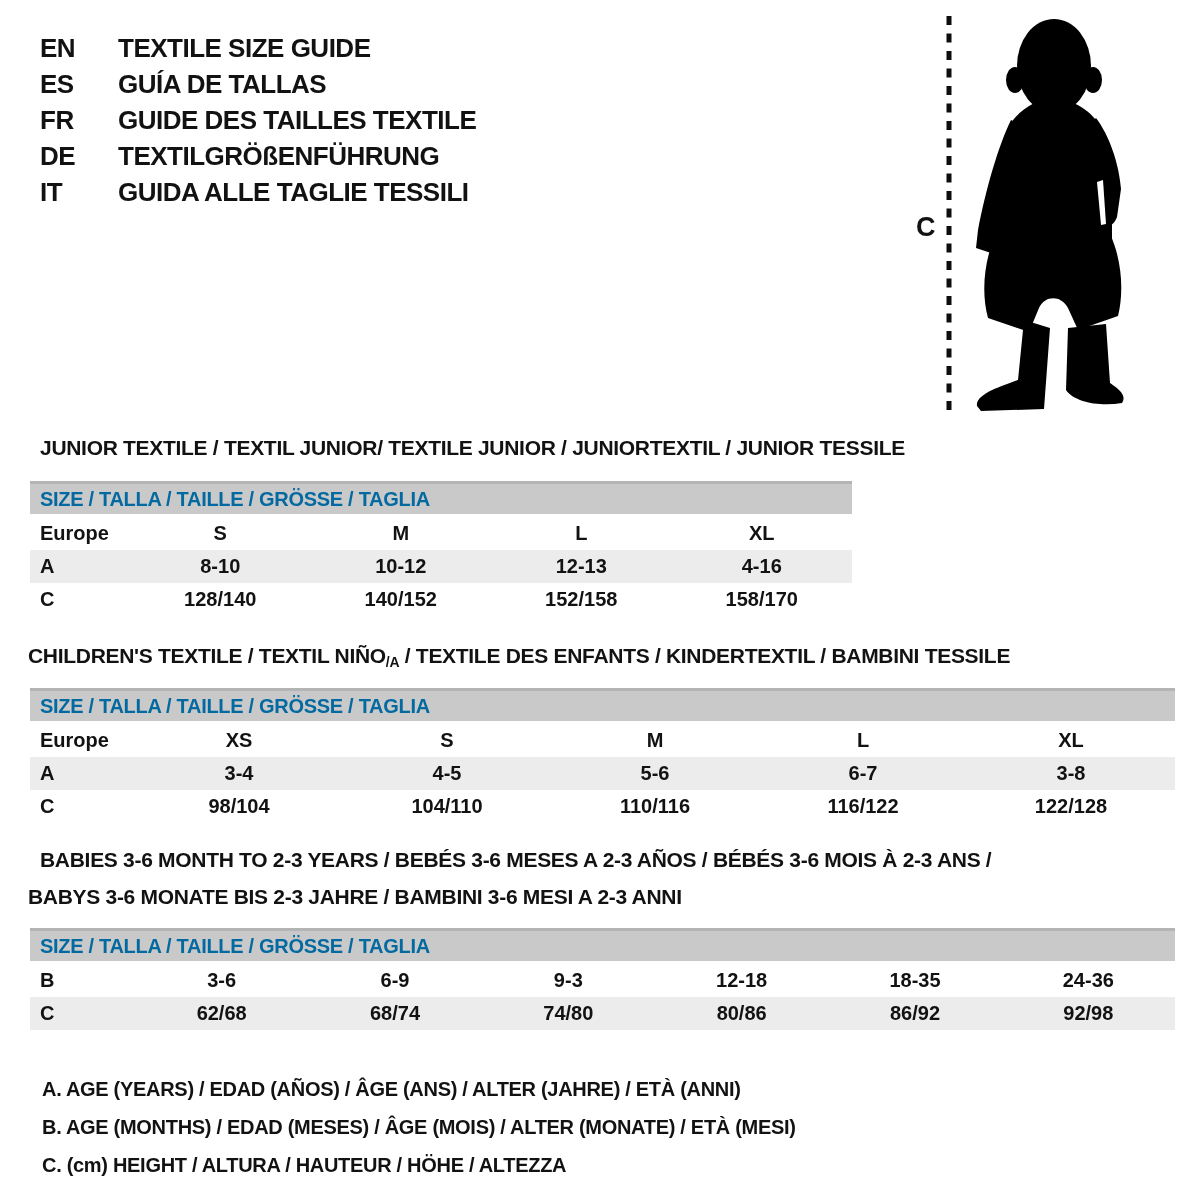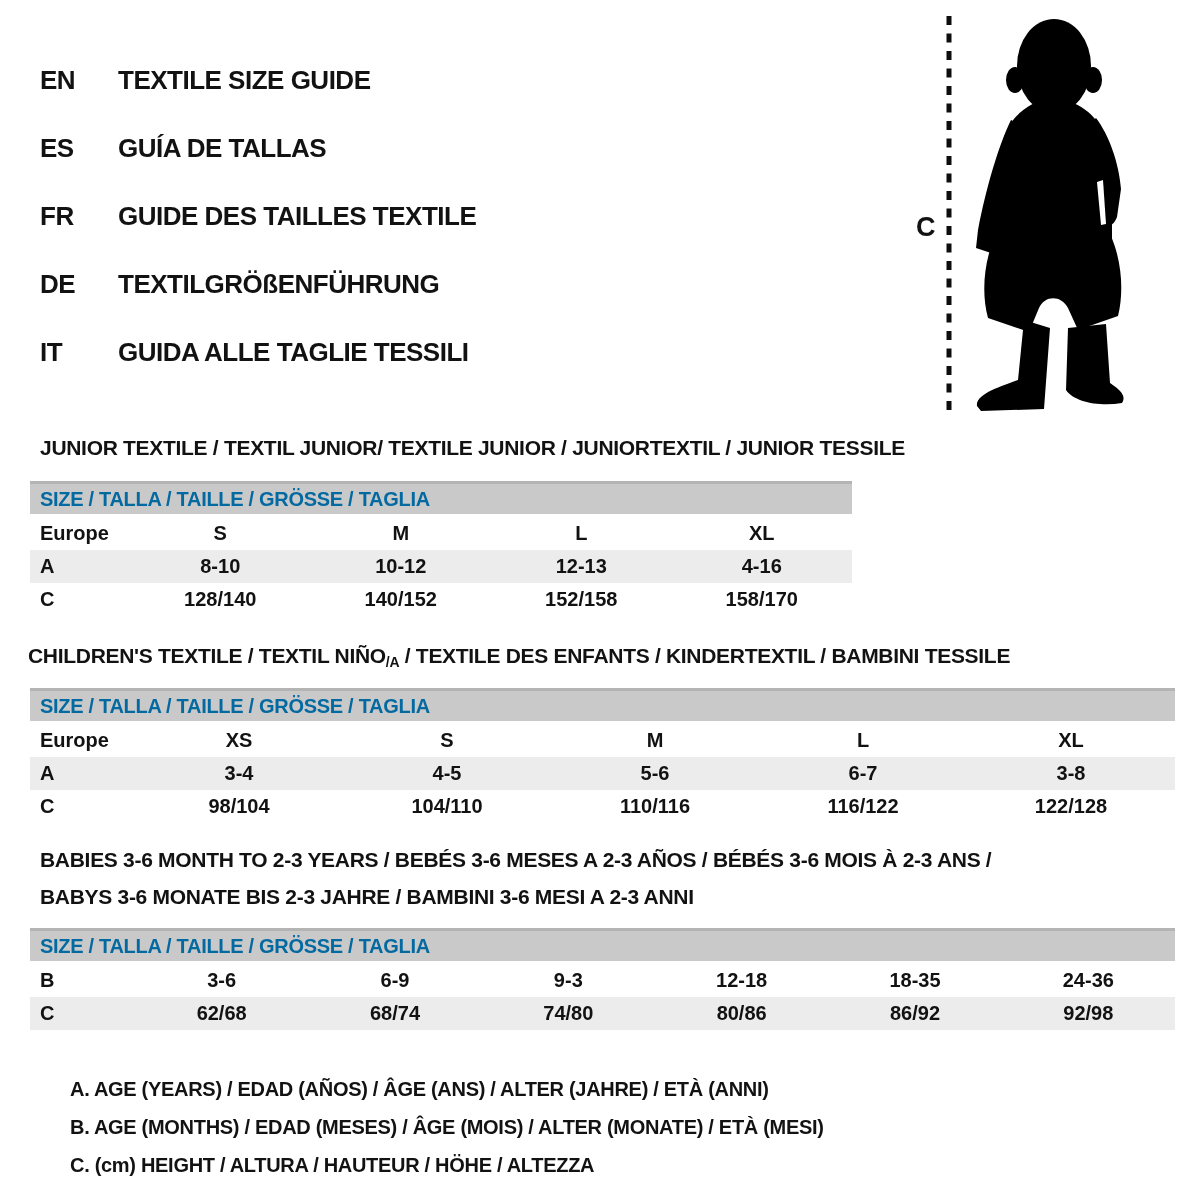--- a/index.html
+++ b/index.html
@@ -3,21 +3,21 @@
 <meta charset="utf-8">
 <style>
   html,body{margin:0;padding:0;background:#fff;}
   .canvas{
     position:relative;width:1200px;height:1200px;background:#ffffff;
     font-family:"Liberation Sans",sans-serif;color:#121212;font-weight:bold;
     overflow:hidden;
   }
   
   .lang-block{position:absolute;left:40px;top:30px;}
-  .lang-row{display:grid;grid-template-columns:78px auto;height:36px;align-items:center;margin-top:32px;}
+  .lang-row{display:grid;grid-template-columns:78px auto;height:36px;align-items:center;}
   .lang-code,.lang-label{font-size:26px;letter-spacing:-0.5px;white-space:nowrap;}
   
   .dash-line{position:absolute;left:945px;top:16px;}
   .c-label{position:absolute;left:916px;top:212px;font-size:27px;}
   .baby{position:absolute;left:966px;top:14px;}
   
   .sec-title{position:absolute;font-size:21px;letter-spacing:-0.3px;white-space:nowrap;}
   .subscript{font-size:14px;position:relative;top:4px;}
   
   .table{position:absolute;}
@@ -25,21 +25,21 @@
     line-height:30px;padding-left:10px;font-size:20px;color:#0369a1;margin-bottom:3px;
     letter-spacing:-0.3px;}
   .trow{display:grid;height:33px;align-items:center;font-size:20px;}
   .t1 .trow{grid-template-columns:100px repeat(4,1fr);}
   .t2 .trow{grid-template-columns:105px repeat(5,1fr);}
   .t3 .trow{grid-template-columns:105px repeat(6,1fr);}
   .tlabel{padding-left:10px;white-space:nowrap;}
   .tval{text-align:center;white-space:nowrap;}
   .shaded{background:#ececec;}
   
-  .legend{position:absolute;left:42px;top:1070px;margin-left:28px;}
+  .legend{position:absolute;left:42px;top:1070px;}
   .legend-line{font-size:20px;line-height:38px;letter-spacing:-0.3px;white-space:nowrap;}
 </style>
 </head>
 <body>
 
 <div class="canvas">
 
   <div class="lang-block">
     <div class="lang-row">
       <span class="lang-code">EN</span>
@@ -133,21 +133,21 @@
       <span class="tlabel">C</span>
       <span class="tval">98/104</span>
       <span class="tval">104/110</span>
       <span class="tval">110/116</span>
       <span class="tval">116/122</span>
       <span class="tval">122/128</span>
     </div>
   </div>
 
   <div class="sec-title" style="left:40px;top:848px;">BABIES 3-6 MONTH TO 2-3 YEARS / BEBÉS 3-6 MESES A 2-3 AÑOS / BÉBÉS 3-6 MOIS À 2-3 ANS /</div>
-  <div class="sec-title" style="left:40px;top:885px;">BABYS 3-6 MONATE BIS 2-3 JAHRE / BAMBINI 3-6 MESI A 2-3 ANNI</div>
+  <div class="sec-title" style="left:28px;top:885px;">BABYS 3-6 MONATE BIS 2-3 JAHRE / BAMBINI 3-6 MESI A 2-3 ANNI</div>
   <div class="table t3" style="left:30px;top:928px;width:1145px;">
     <div class="size-bar">SIZE / TALLA / TAILLE / GRÖSSE / TAGLIA</div>
     <div class="trow">
       <span class="tlabel">B</span>
       <span class="tval">3-6</span>
       <span class="tval">6-9</span>
       <span class="tval">9-3</span>
       <span class="tval">12-18</span>
       <span class="tval">18-35</span>
       <span class="tval">24-36</span>

